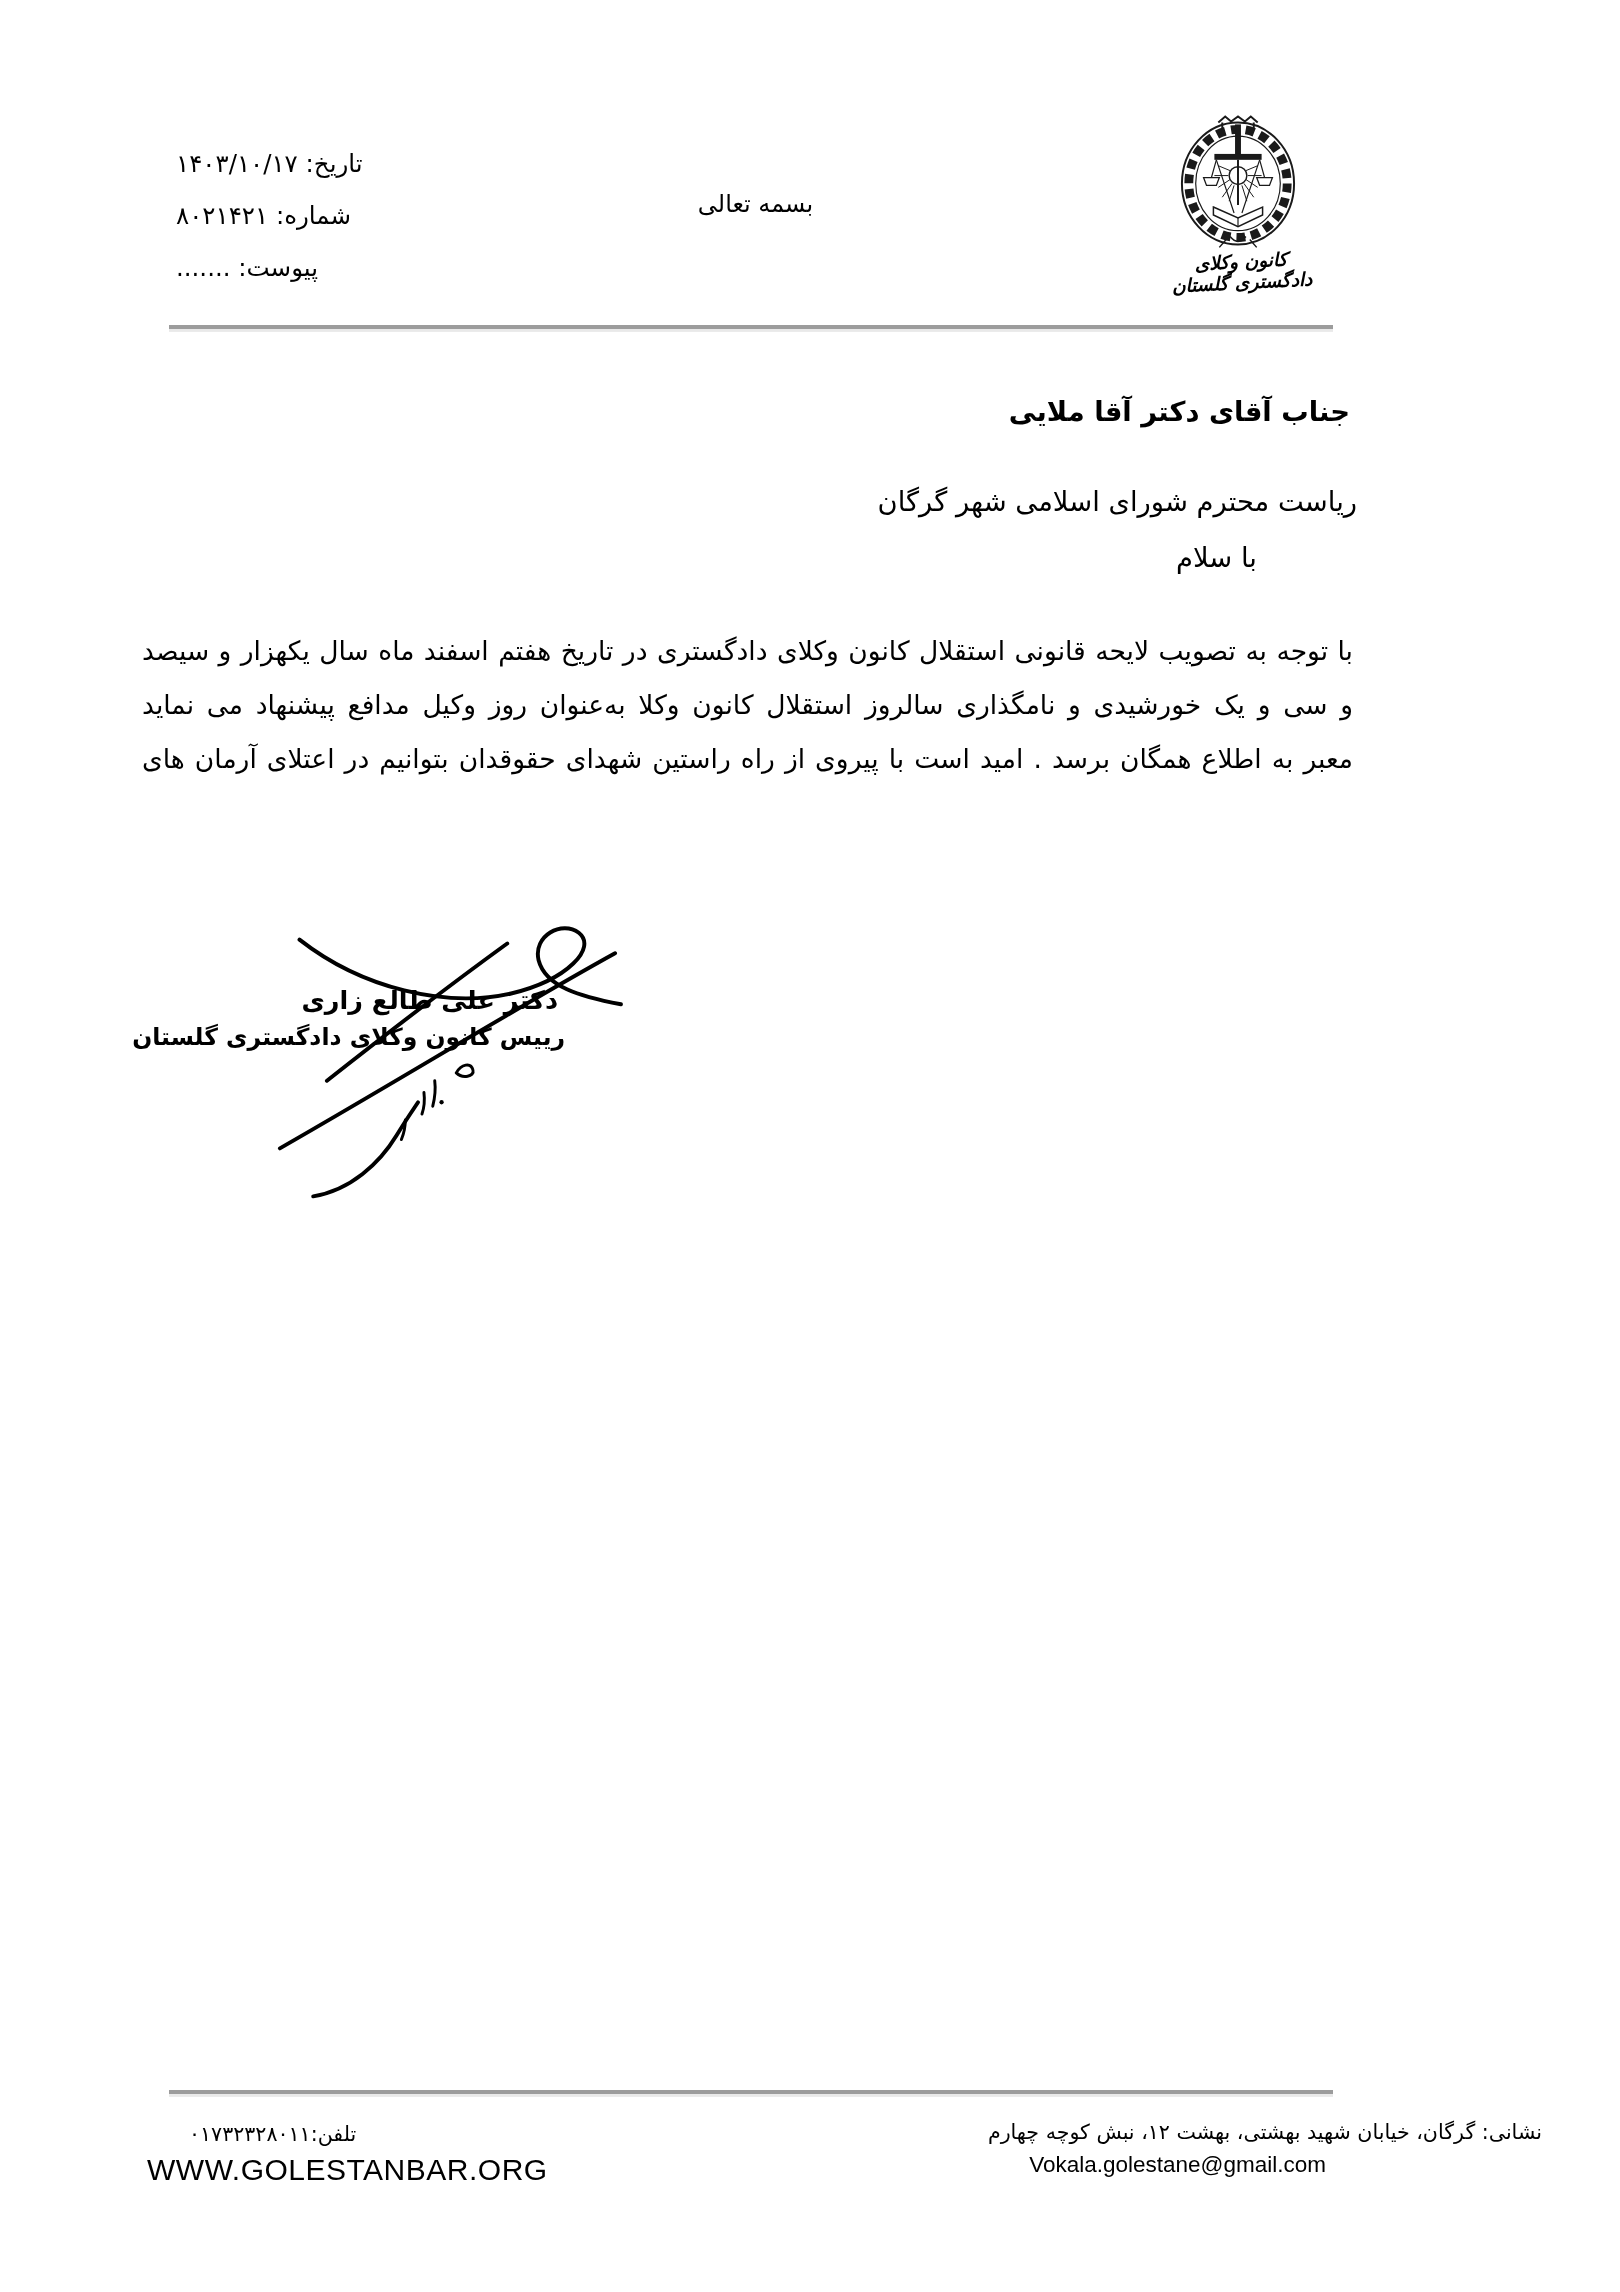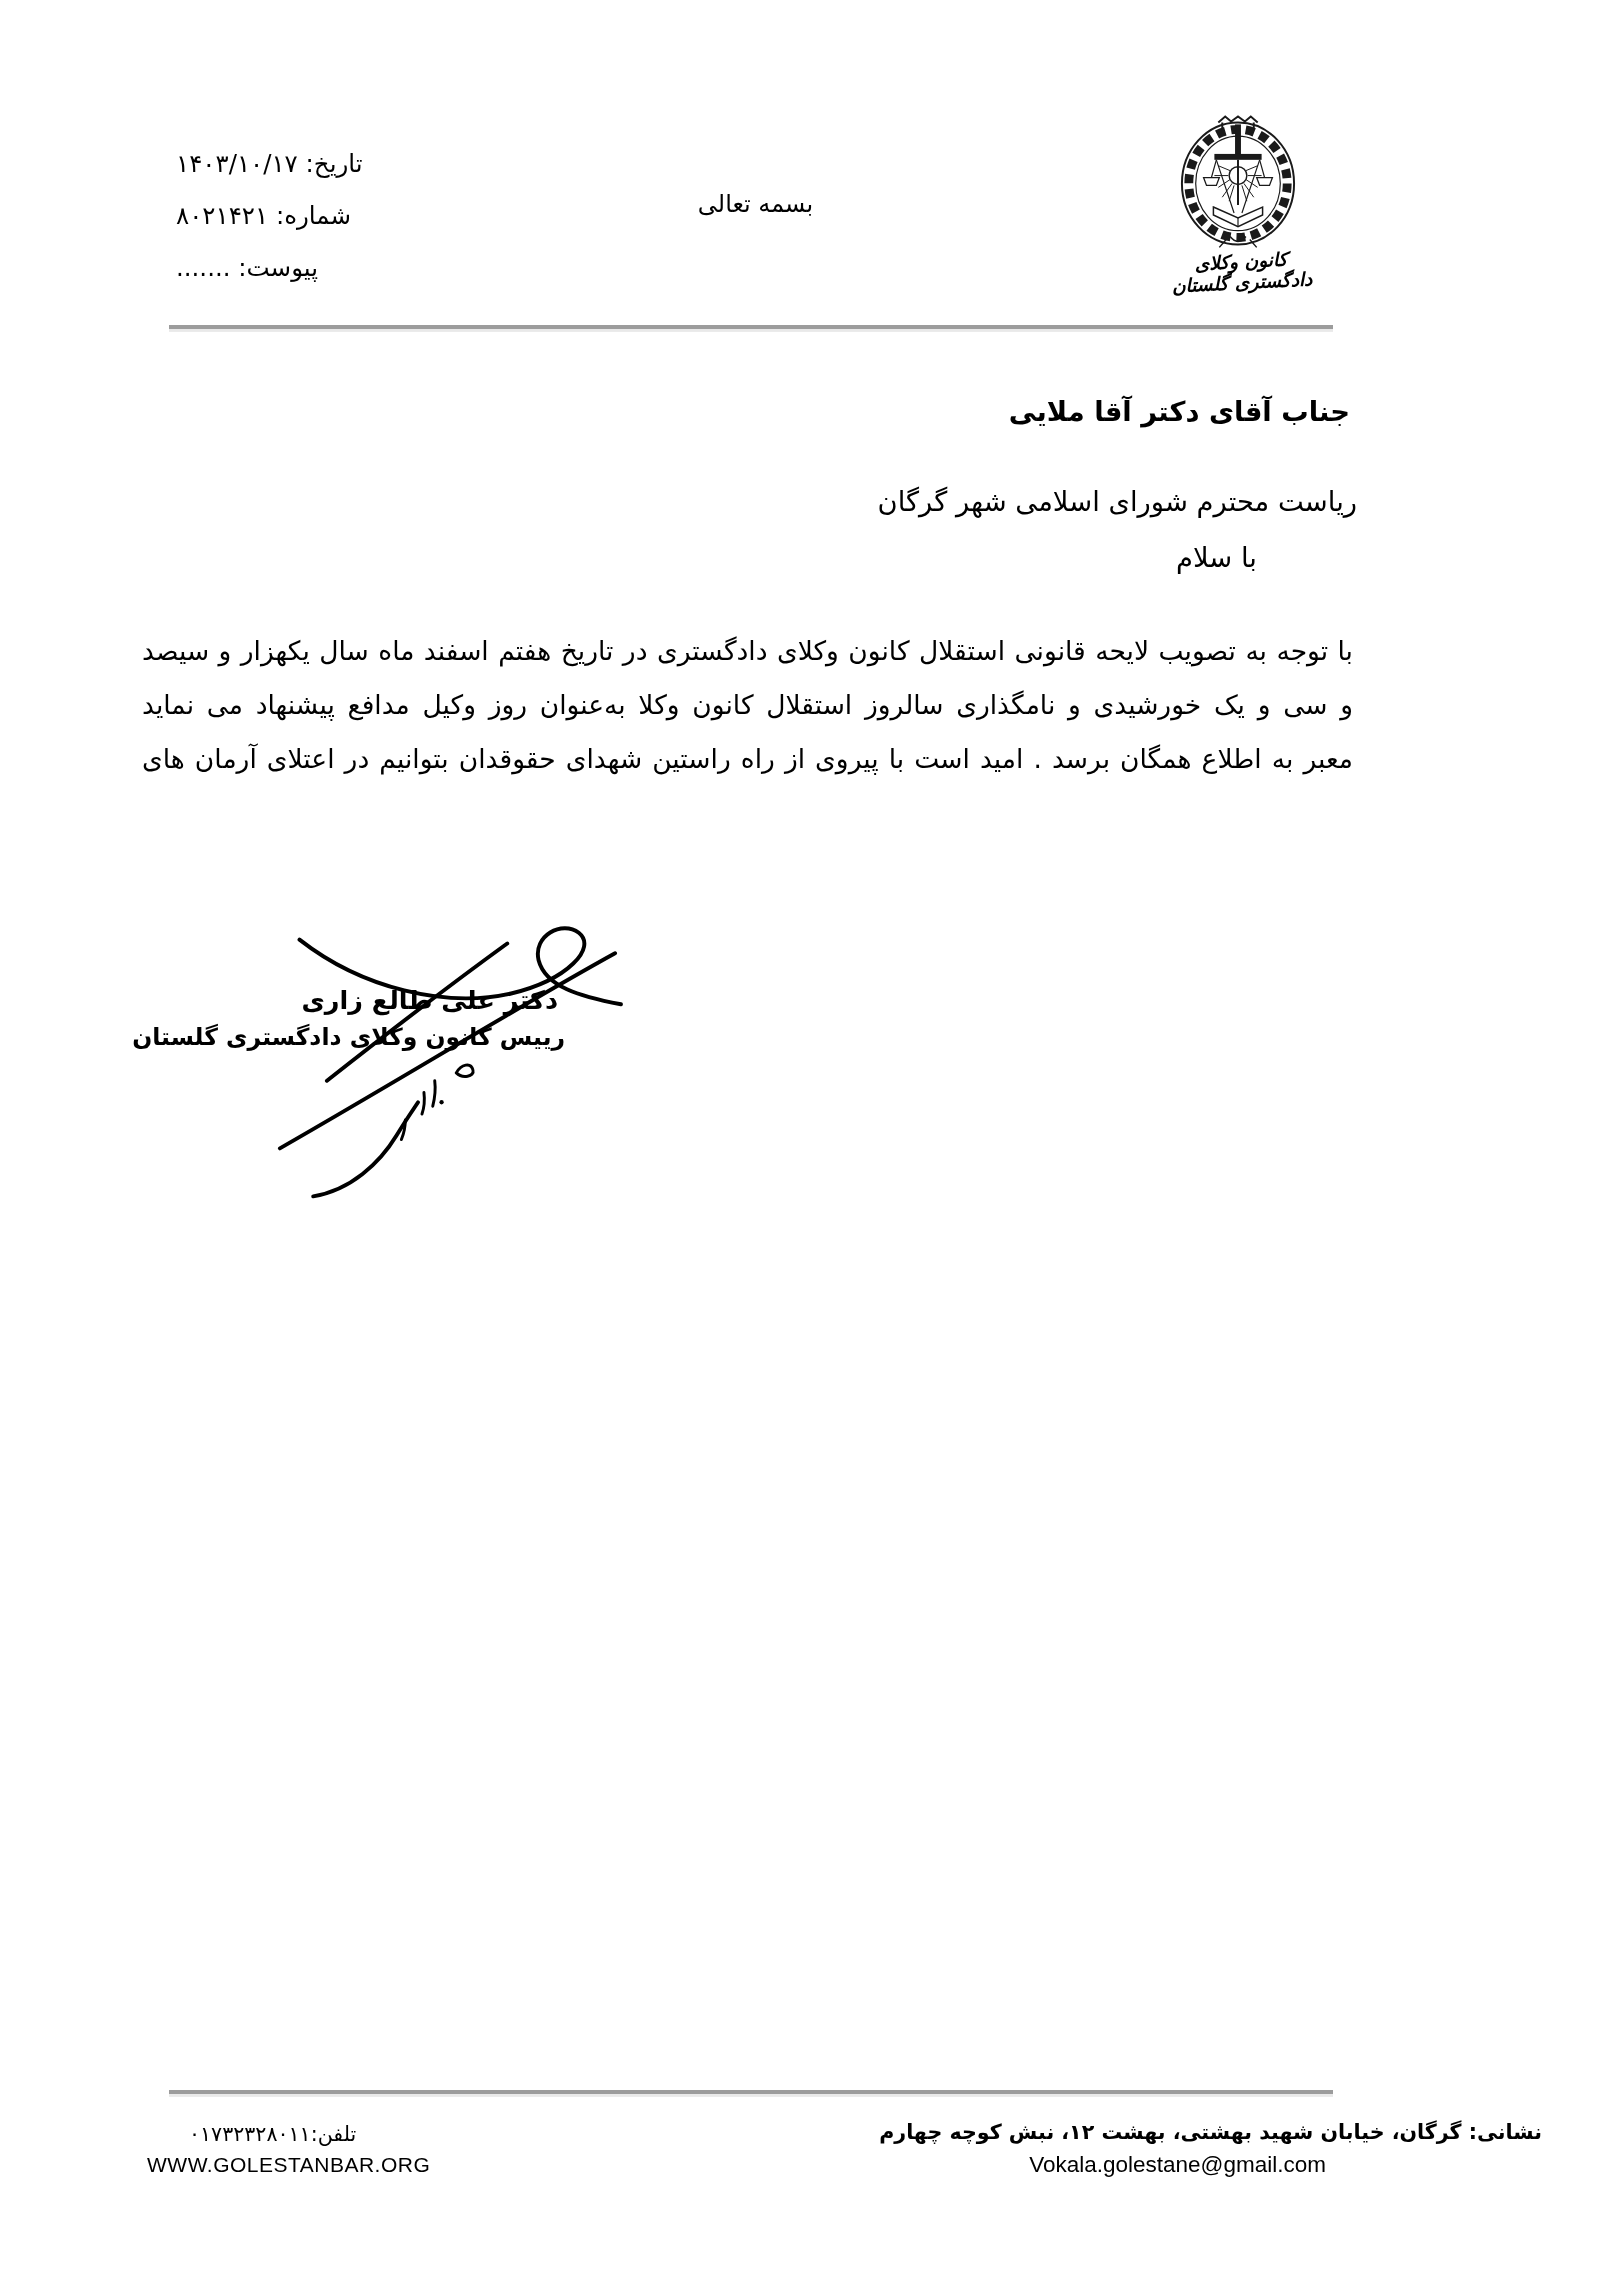--- a/index.html
+++ b/index.html
@@ -33,24 +33,24 @@
   
   .body-par{left:142px;top:624px;width:1211px;}
   .body-line{direction:rtl;font-size:26.5px;line-height:54px;height:54px;
     text-align:justify;text-align-last:justify;white-space:normal;}
   .body-line.last{text-align:right;text-align-last:right;}
   
   .sig-svg{left:225px;top:910px;width:490px;height:314px;}
   .sig-name{right:1062px;top:985px;font-size:25.5px;font-weight:bold;white-space:nowrap;}
   .sig-title{right:1055px;top:1023px;font-size:23.5px;font-weight:bold;white-space:nowrap;}
   
-  .foot-addr{right:78px;top:2120px;font-size:20.6px;white-space:nowrap;font-weight:bold;}
+  .foot-addr{right:78px;top:2120px;font-size:20.6px;white-space:nowrap;}
   .foot-phone{left:149px;top:2122px;font-size:20.6px;white-space:nowrap;margin-left:40px;}
   .foot-email{right:294px;top:2152px;font-size:22.5px;font-family:"Liberation Sans",sans-serif;}
-  .foot-web{left:147px;top:2153px;font-size:21px;font-family:"Liberation Sans",sans-serif;letter-spacing:0.5px;}
+  .foot-web{left:147px;top:2153px;font-size:30px;font-family:"Liberation Sans",sans-serif;letter-spacing:0.5px;}
   svg{display:block;}
 </style>
 </head>
 <body>
 
 <div class="abs rtl meta-row meta-date">
   <span class="lbl">تاریخ:</span><span>۱۴۰۳/۱۰/۱۷</span>
 </div>
 <div class="abs rtl meta-row meta-num">
   <span class="lbl">شماره:</span><span>۸۰۲۱۴۲۱</span>

